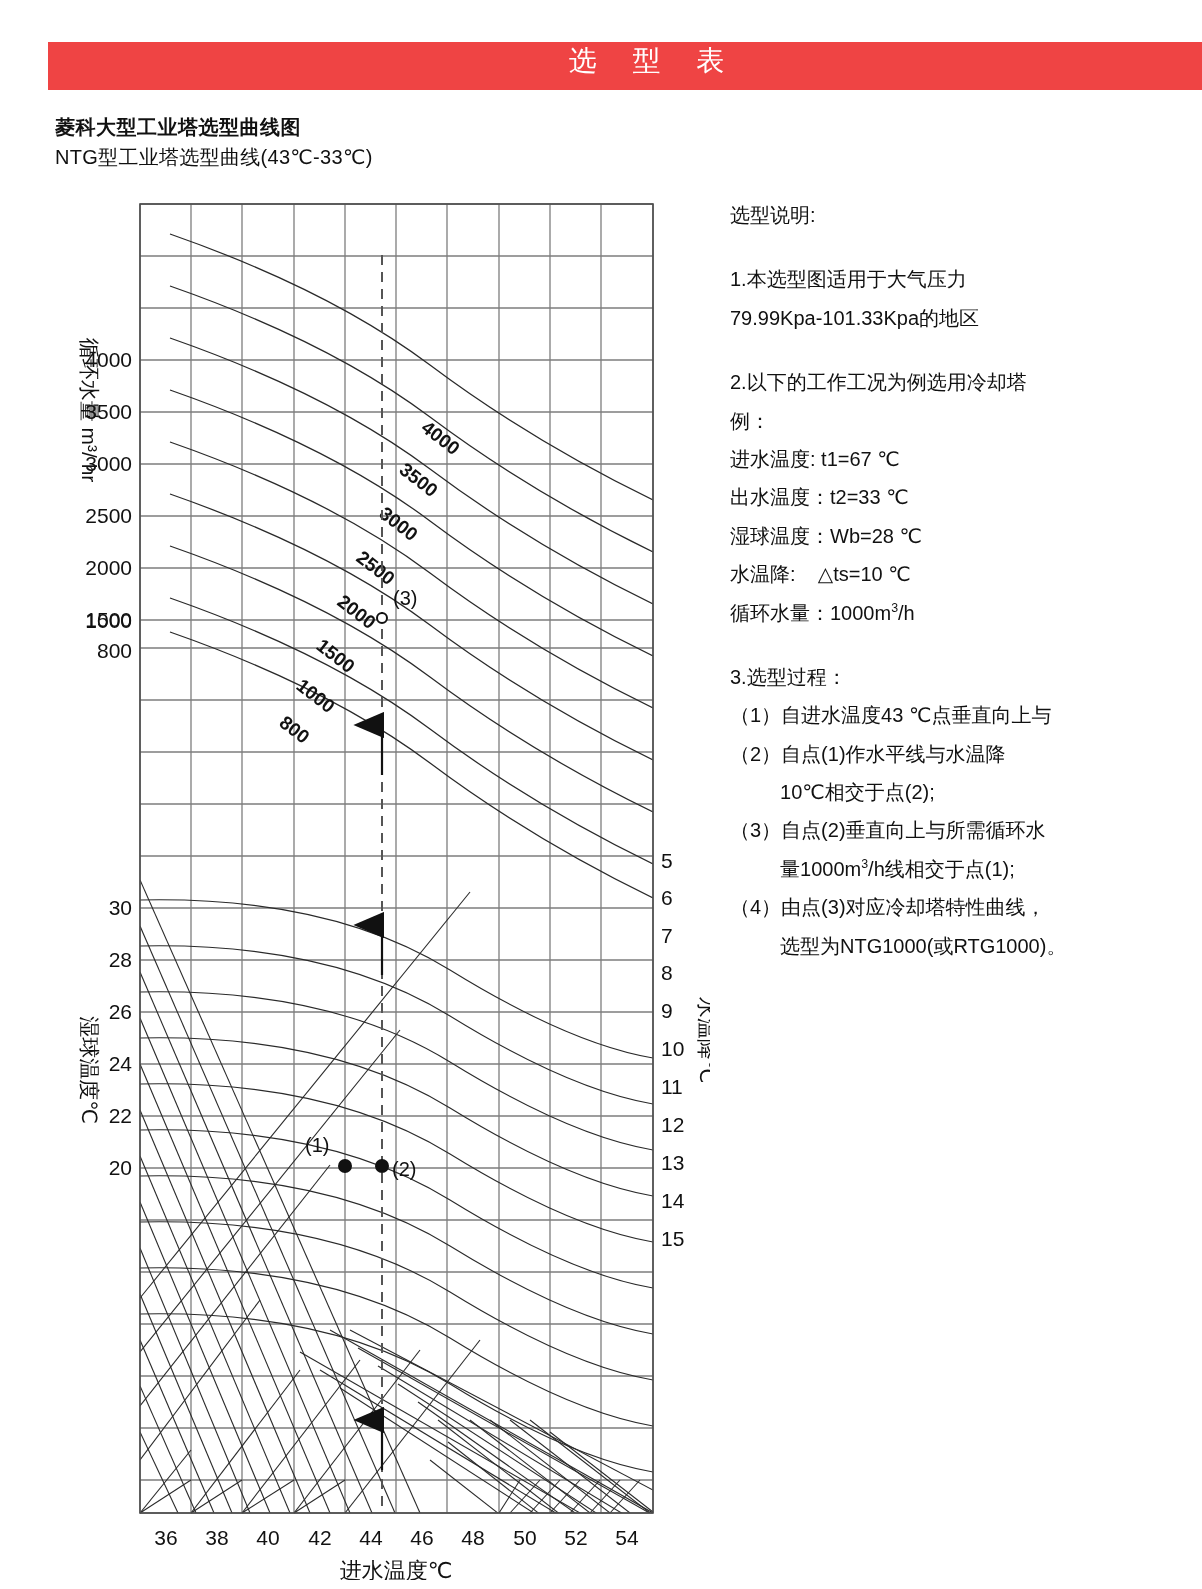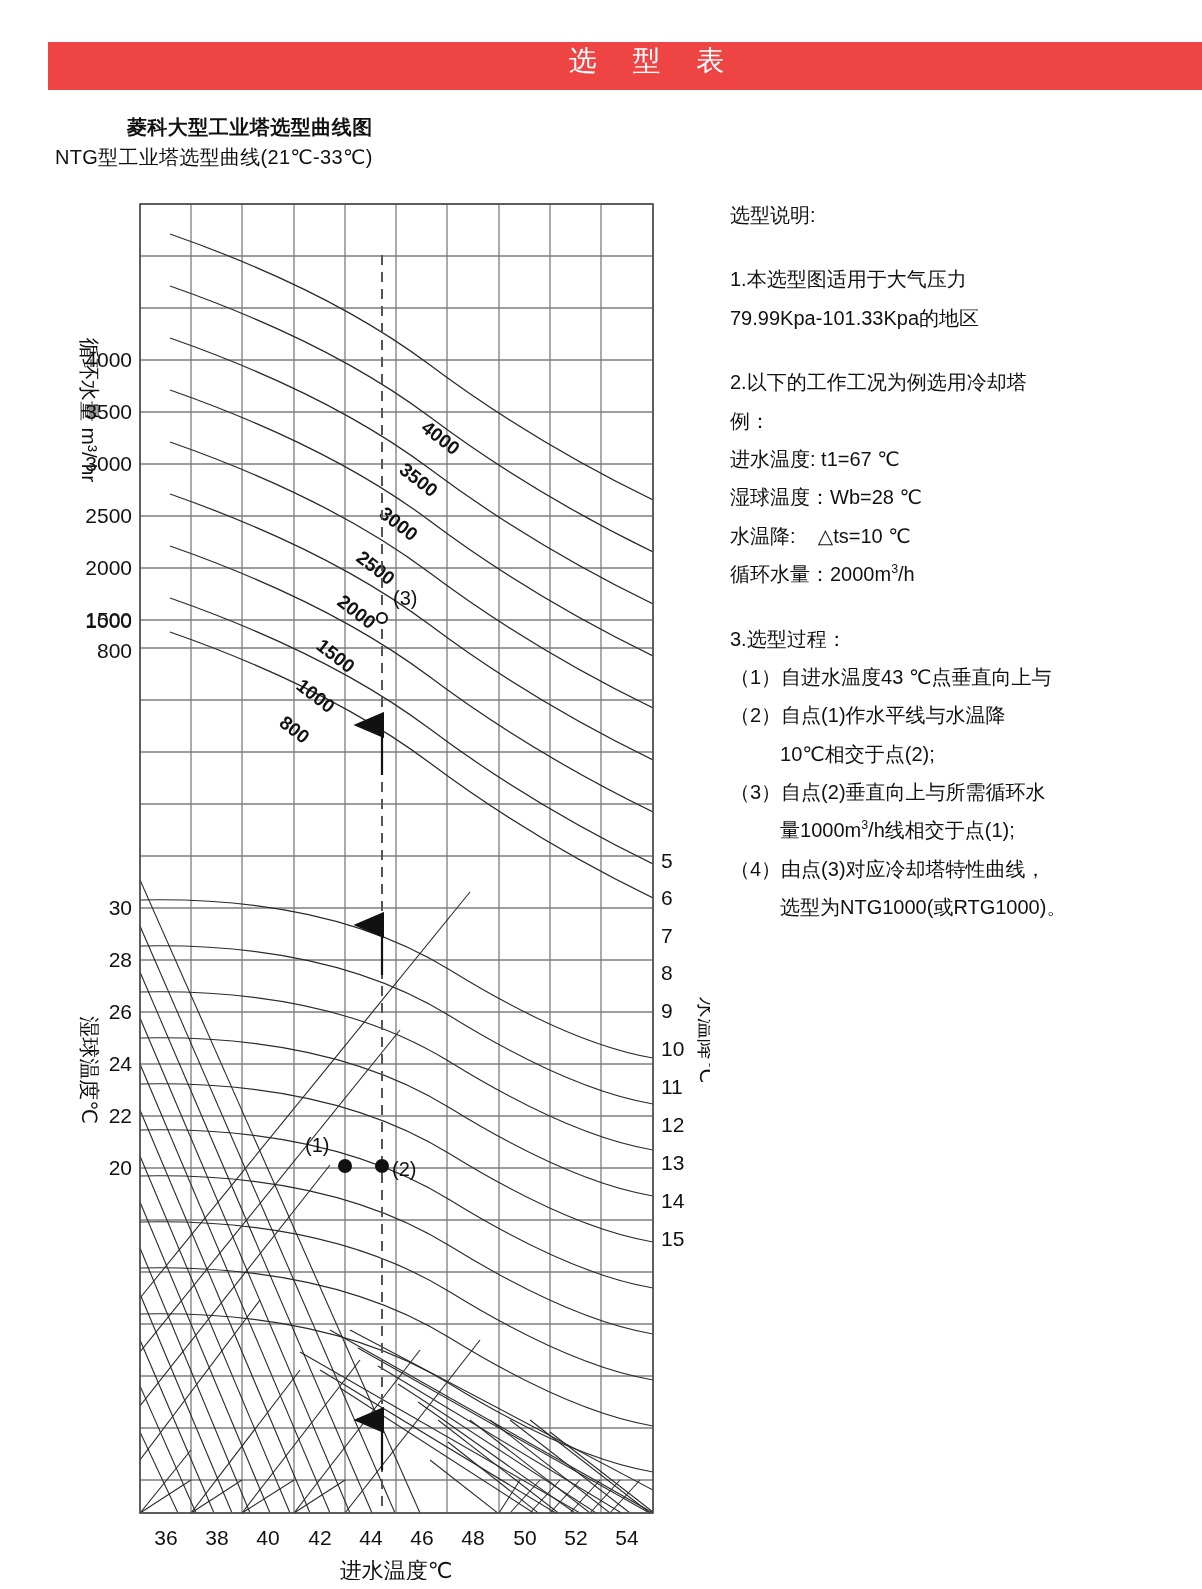--- a/index.html
+++ b/index.html
@@ -18,21 +18,21 @@
     display:flex;align-items:flex-start;justify-content:center;padding-left:34px;
   }
   .header-title{
     color:#ffffff;
     font-size:28px;
     letter-spacing:14px;
     padding-left:14px;
     font-weight:400;
   }
   .title-block{position:absolute;left:55px;top:112px;}
-  .title-main{font-size:20px;font-weight:bold;line-height:1.5;letter-spacing:0.5px;text-align:right;}
+  .title-main{font-size:20px;font-weight:bold;line-height:1.5;letter-spacing:0.5px;}
   .title-sub{font-size:20px;font-weight:400;line-height:1.5;letter-spacing:0.3px;}
 
   .chart-wrap{position:absolute;left:0px;top:180px;width:710px;height:1400px;}
   .chart-wrap svg{display:block;}
 
   .notes{
     position:absolute;left:730px;top:196px;width:470px;
     font-size:20px;line-height:1.92;
   }
   .notes .blank{height:26px;}
@@ -42,21 +42,21 @@
 </style>
 </head>
 <body>
 
 <div class="header-bar">
   <span class="header-title">选 型 表</span>
 </div>
 
 <div class="title-block">
   <div class="title-main">菱科大型工业塔选型曲线图</div>
-  <div class="title-sub">NTG型工业塔选型曲线(21℃-33℃)</div>
+  <div class="title-sub">NTG型工业塔选型曲线(43℃-33℃)</div>
 </div>
 
 <div class="chart-wrap">
 <svg width="710" height="1400" viewBox="0 0 710 1400" xmlns="http://www.w3.org/2000/svg">
   <defs>
     <clipPath id="plotclip">
           <rect x="140" y="24" width="513" height="1309"></rect>
         </clipPath>
     <marker id="uparrow" markerWidth="12" markerHeight="14" refX="6" refY="13" orient="auto">
       <path d="M6 0 L12 14 L0 14 Z" fill="#111"></path>
@@ -306,23 +306,24 @@
 
 <div class="notes">
   <div class="note-para">选型说明:</div>
   <div class="blank"></div>
   <div class="note-para">1.本选型图适用于大气压力</div>
   <div class="note-para">79.99Kpa-101.33Kpa的地区</div>
   <div class="blank"></div>
   <div class="note-para">2.以下的工作工况为例选用冷却塔</div>
   <div class="note-para">例：</div>
   <div class="note-para">进水温度: t1=67 ℃</div>
+  <div class="note-para">出水温度：t2=33 ℃</div>
   <div class="note-para">湿球温度：Wb=28 ℃</div>
   <div class="note-para">水温降:    △ts=10 ℃</div>
-  <div class="note-para"><span>循环水量：2000m</span><span class="sup">3</span><span>/h</span></div>
+  <div class="note-para"><span>循环水量：1000m</span><span class="sup">3</span><span>/h</span></div>
   <div class="blank"></div>
   <div class="note-para">3.选型过程：</div>
   <div class="note-item">（1）自进水温度43 ℃点垂直向上与</div>
   <div class="note-item">（2）自点(1)作水平线与水温降</div>
   <div class="note-item">         10℃相交于点(2);</div>
   <div class="note-item">（3）自点(2)垂直向上与所需循环水</div>
   <div class="note-item"><span>         量1000m</span><span class="sup">3</span><span>/h线相交于点(1);</span></div>
   <div class="note-item">（4）由点(3)对应冷却塔特性曲线，</div>
   <div class="note-item">         选型为NTG1000(或RTG1000)。</div>
 </div>

